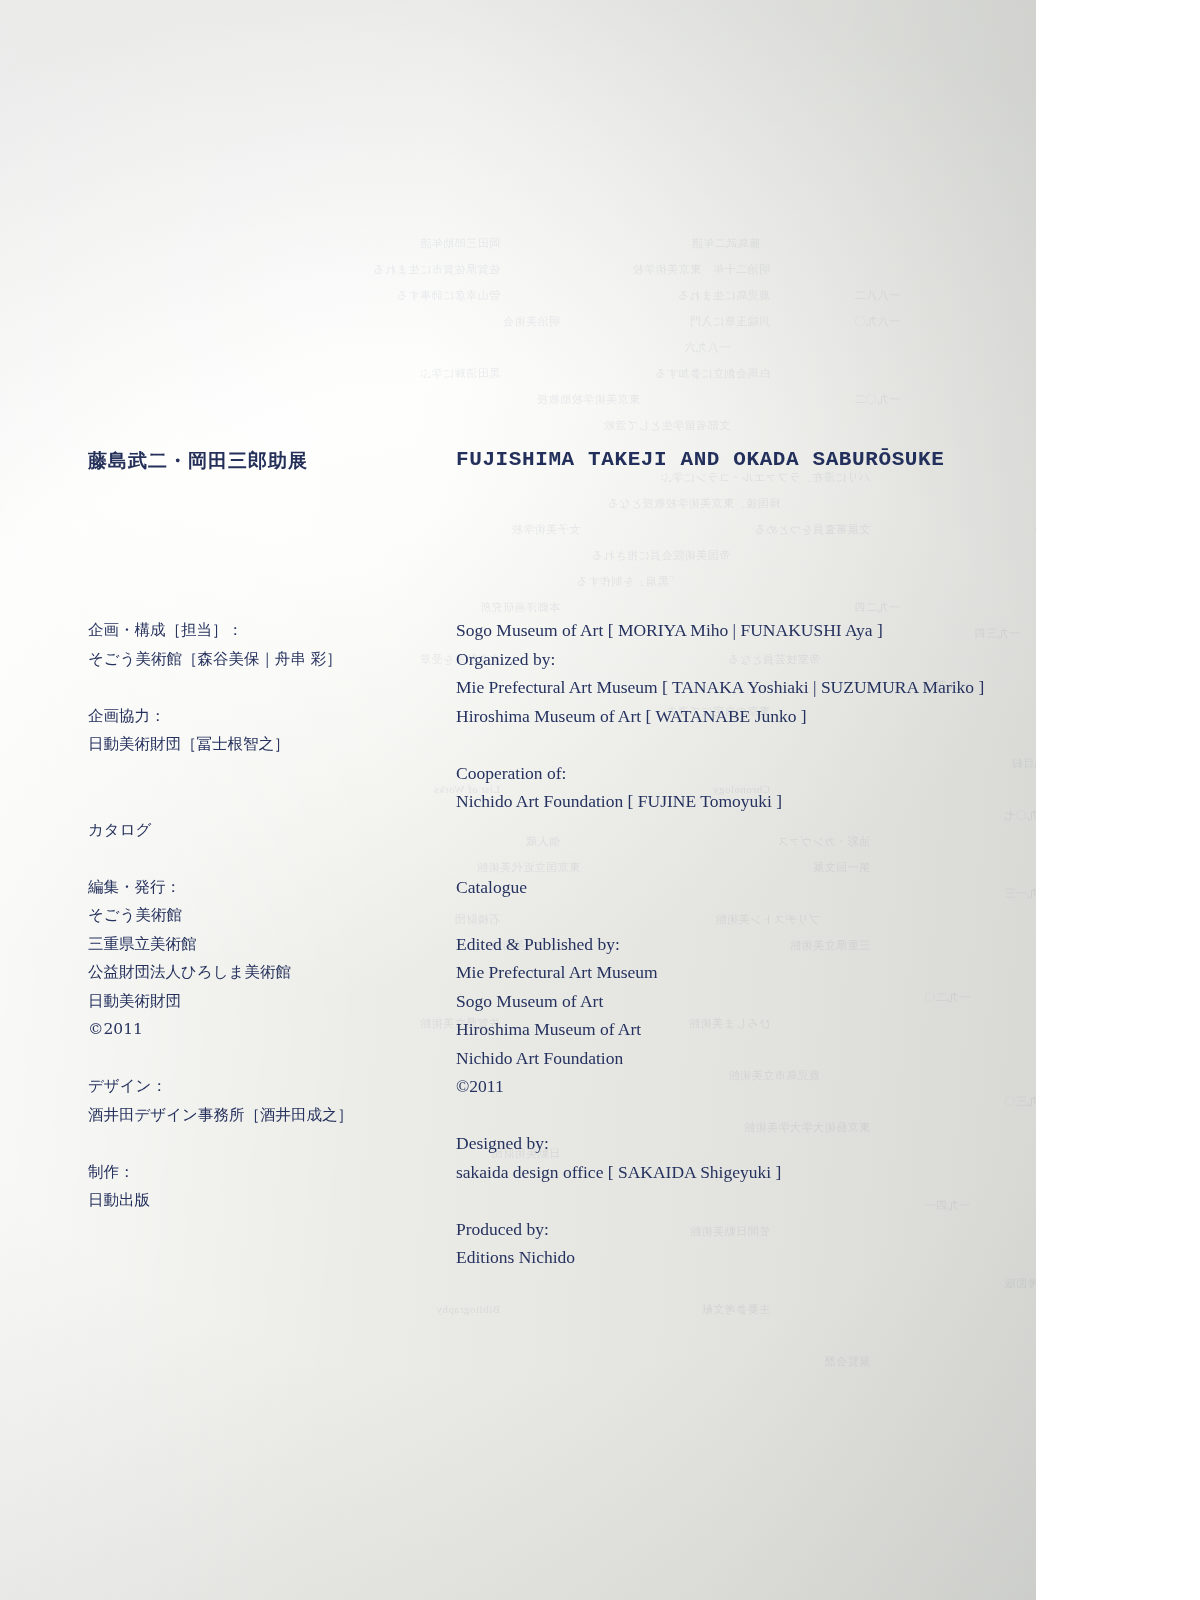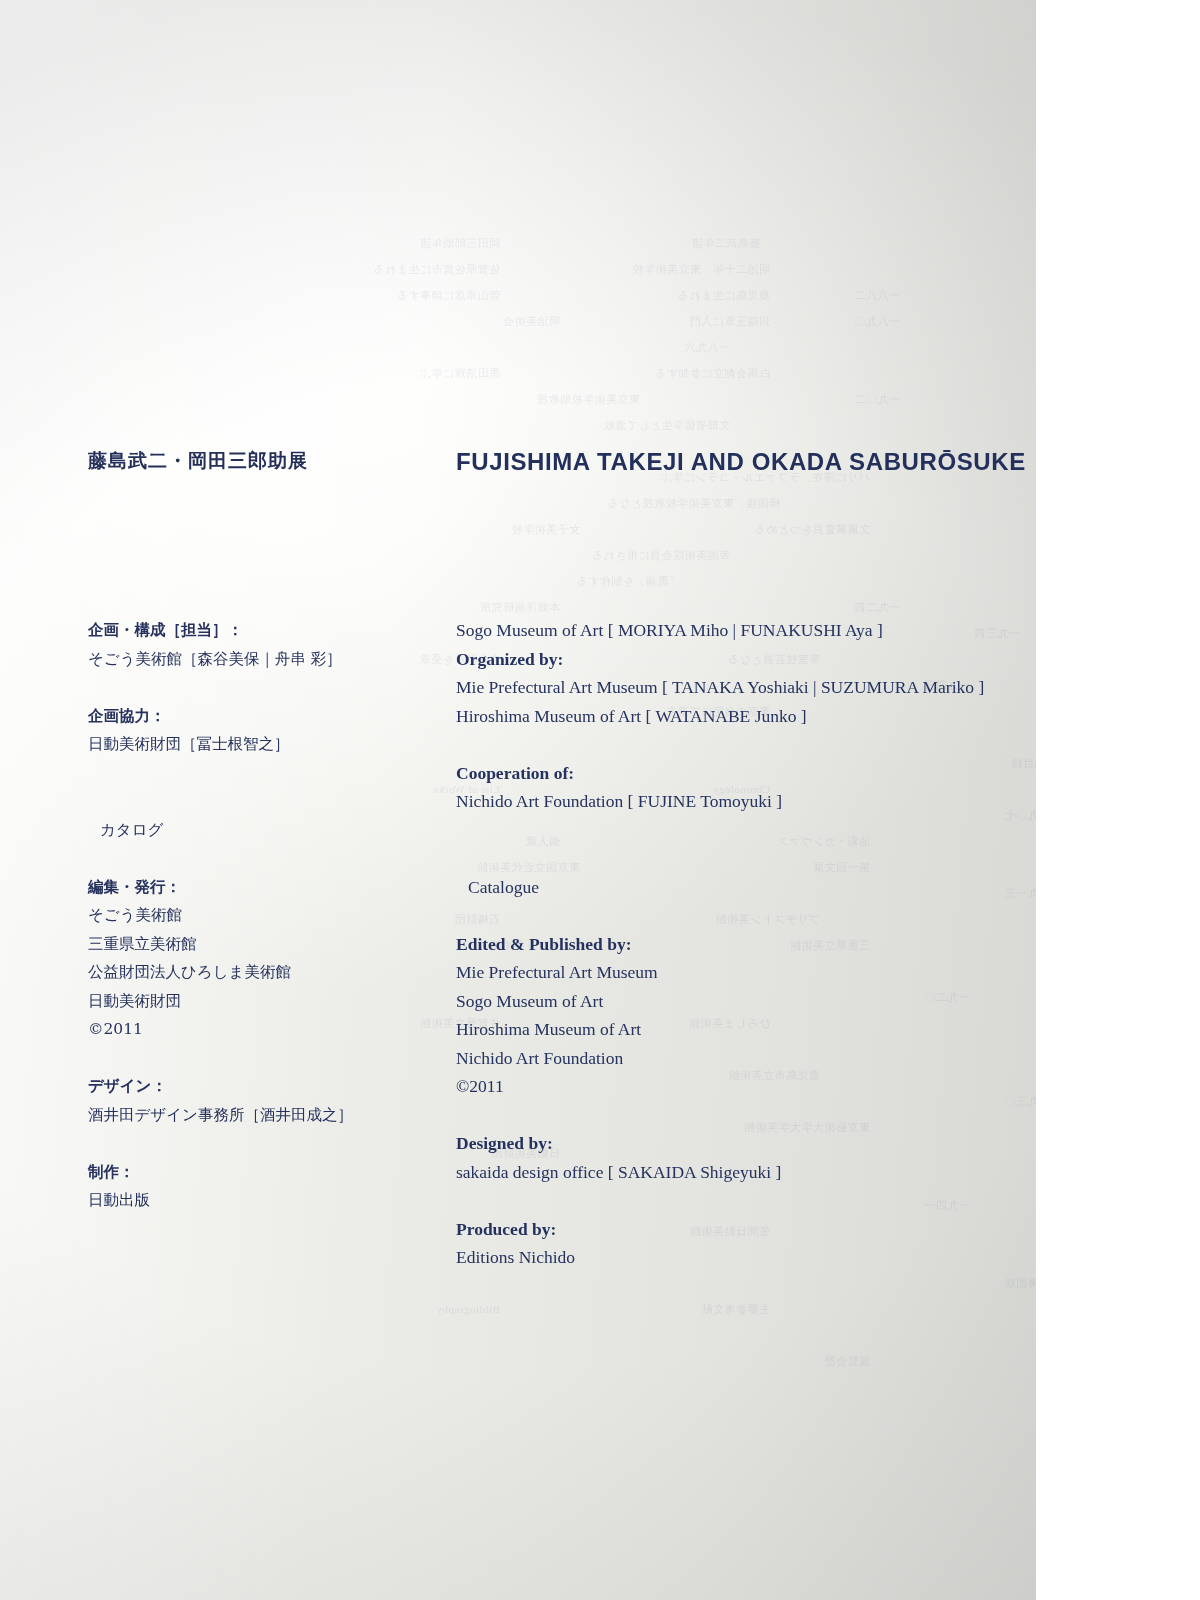--- a/index.html
+++ b/index.html
@@ -68,22 +68,22 @@
     font-family: "DejaVu Serif", serif;
     font-size: 19px;
     letter-spacing: 1px;
     color: #243059;
     font-weight: 700;
   }
   .title-en {
     position: absolute;
     left: 456px;
     top: 448px;
-    font-family: Liberation Sans, sans-serif;
-    font-size: 24px;
+    font-family: Liberation Mono, monospace;
+    font-size: 21px;
     letter-spacing: 0.6px;
     color: #23305c;
     font-weight: 700;
     text-align: center;
   }
 
   .col-ja {
     position: absolute;
     left: 88px;
     top: 616px;
@@ -97,25 +97,25 @@
     position: absolute;
     left: 456px;
     top: 616px;
     width: 680px;
     font-family: "Liberation Serif", serif;
     font-size: 17.5px;
     line-height: 28.5px;
     color: #25325f;
   }
   .grp { margin-bottom: 0; }
-  .hd { font-weight: 700; }
+  .hd { font-weight: 400; }
   .ln { white-space: nowrap; }
   .sp-lg { height: 28.5px; }
   .sp-md { height: 28.5px; }
-  .plain { font-weight: 400; margin-left: 12px; }
+  .plain { font-weight: 400; }
 </style>
 </head>
 <body>
 
 <div id="page">
 
   <div class="bleed" aria-hidden="true">
     <div class="bl-line" style="left:440px; top:236px;">藤島武二年譜</div>
     <div class="bl-line" style="left:700px; top:236px;">岡田三郎助年譜</div>
     <div class="bl-line" style="left:430px; top:262px;">明治二十年　東京美術学校</div>

